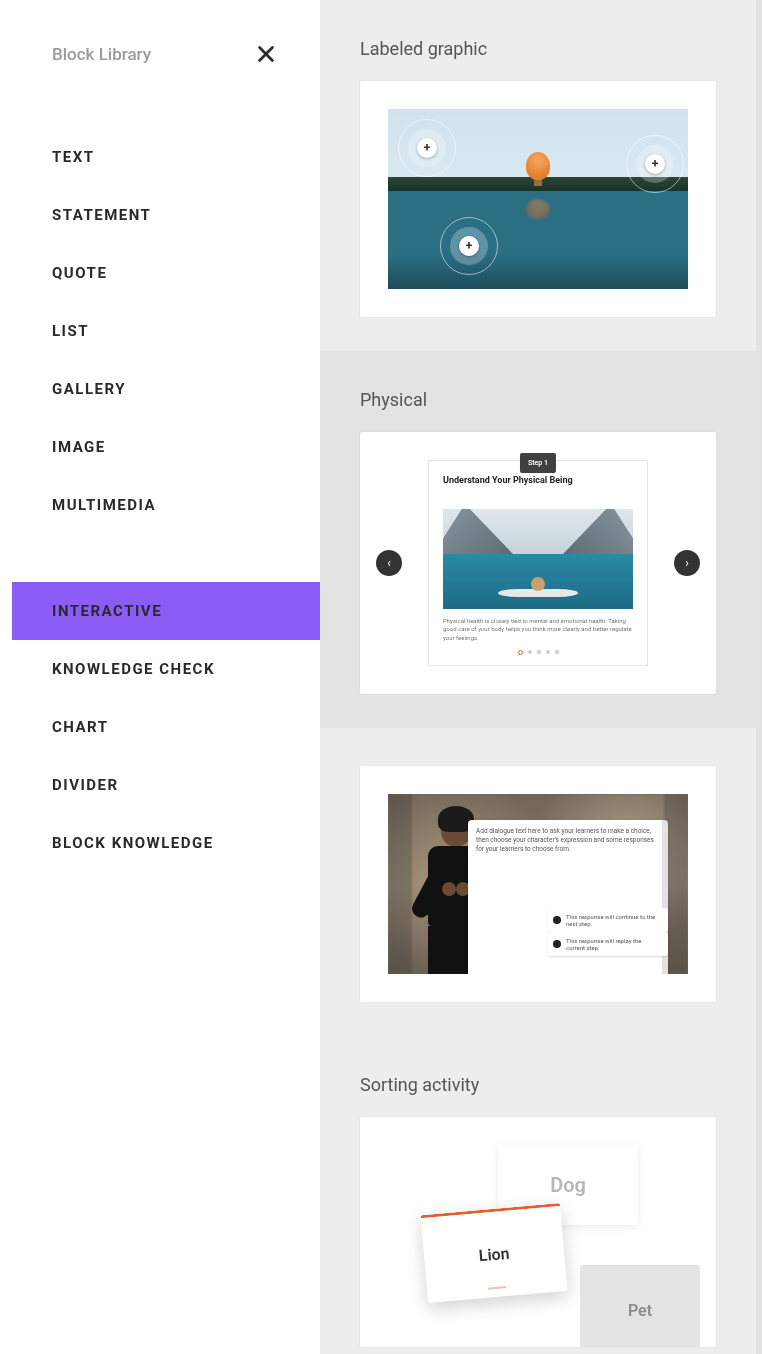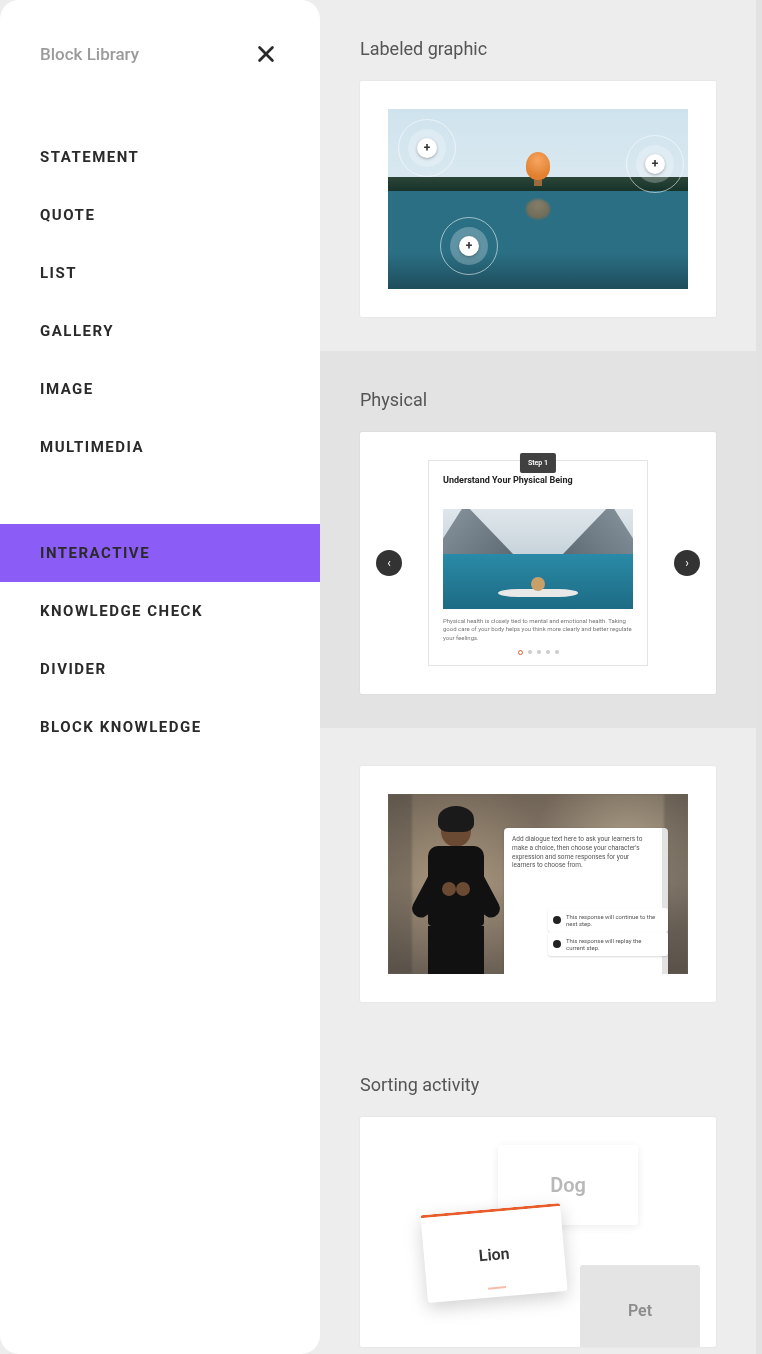--- a/index.html
+++ b/index.html
@@ -2,21 +2,21 @@
 <html><head>
 <meta charset="utf-8">
 <style>
   * { box-sizing: border-box; margin: 0; padding: 0; }
   html, body { width: 762px; height: 1354px; font-family: -apple-system, "Segoe UI", Roboto, Helvetica, Arial, sans-serif; }
   body { display: flex; background: #ededed; }
 
   
   .sidebar {
     width: 320px; min-width: 320px; height: 100%;
-    background: #ffffff; padding: 40px 0 0 0; position: relative; border-radius: 19px;
+    background: #ffffff; padding: 40px 0 0 12px; position: relative;
   }
   .sidebar-header {
     display: flex; justify-content: space-between; align-items: center;
     padding: 0 40px 60px 40px;
   }
   .sidebar-title {
     color: #9b9b9b; font-size: 17px; font-weight: 500;
   }
   .close-btn {
     width: 28px; height: 28px; cursor: pointer; color: #2a2a2a;
@@ -164,21 +164,21 @@
     border-radius:10px; transform:rotate(28deg);}
   .scen-arm-r{position:absolute; top:14px; right:-6px; width:18px; height:60px; background:#111;
     border-radius:10px; transform:rotate(-28deg);}
   .scen-hand-l{position:absolute; top:36px; left:14px; width:14px; height:14px; background:#6b4a34; border-radius:50%;}
   .scen-hand-r{position:absolute; top:36px; right:14px; width:14px; height:14px; background:#6b4a34; border-radius:50%;}
   .scen-legs{width:56px; height:50px; background:#111; margin:0 auto;}
   .scen-bubble{
     position:absolute; background:#fff; border-radius:4px; font-size:6.5px; color:#555;
     padding:7px 8px; line-height:1.35; box-shadow:0 1px 3px rgba(0,0,0,0.15);
   }
-  .scen-bubble.main{top:34px; right:20px; width:164px;margin-left:44px;}
+  .scen-bubble.main{top:26px; right:20px; width:200px;margin-left:44px;}
   .scen-choice{
     position:absolute; right:20px; background:#fff; border-radius:3px;
     font-size:6px; color:#555; padding:5px 7px 5px 18px; width:120px;
     box-shadow:0 1px 2px rgba(0,0,0,0.15);
   }
   .scen-choice::before{content:""; position:absolute; left:5px; top:50%; transform:translateY(-50%);
     width:8px; height:8px; border-radius:50%; background:#222; color:#fff;}
   .scen-choice.c1{bottom:42px;} .scen-choice.c2{bottom:18px;}
 
   
@@ -210,28 +210,30 @@
 <aside class="sidebar">
   <div class="sidebar-header">
     <div class="sidebar-title">Block Library</div>
     <div class="close-btn">
       <svg viewBox="0 0 24 24">
           <path d="M5 5 L19 19 M19 5 L5 19" stroke="currentColor" stroke-width="3" stroke-linecap="round" fill="none"></path>
         </svg>
     </div>
   </div>
   <ul class="nav">
+    <li class="nav-item">TEXT</li>
     <li class="nav-item">STATEMENT</li>
     <li class="nav-item">QUOTE</li>
     <li class="nav-item">LIST</li>
     <li class="nav-item">GALLERY</li>
     <li class="nav-item">IMAGE</li>
     <li class="nav-item">MULTIMEDIA</li>
     <li class="nav-item active">INTERACTIVE</li>
     <li class="nav-item">KNOWLEDGE CHECK</li>
+    <li class="nav-item">CHART</li>
     <li class="nav-item">DIVIDER</li>
     <li class="nav-item">BLOCK KNOWLEDGE</li>
   </ul>
 </aside>
 
 <main class="main">
 
   <section class="block">
     <div class="block-title">Labeled graphic</div>
     <div class="preview-card">

